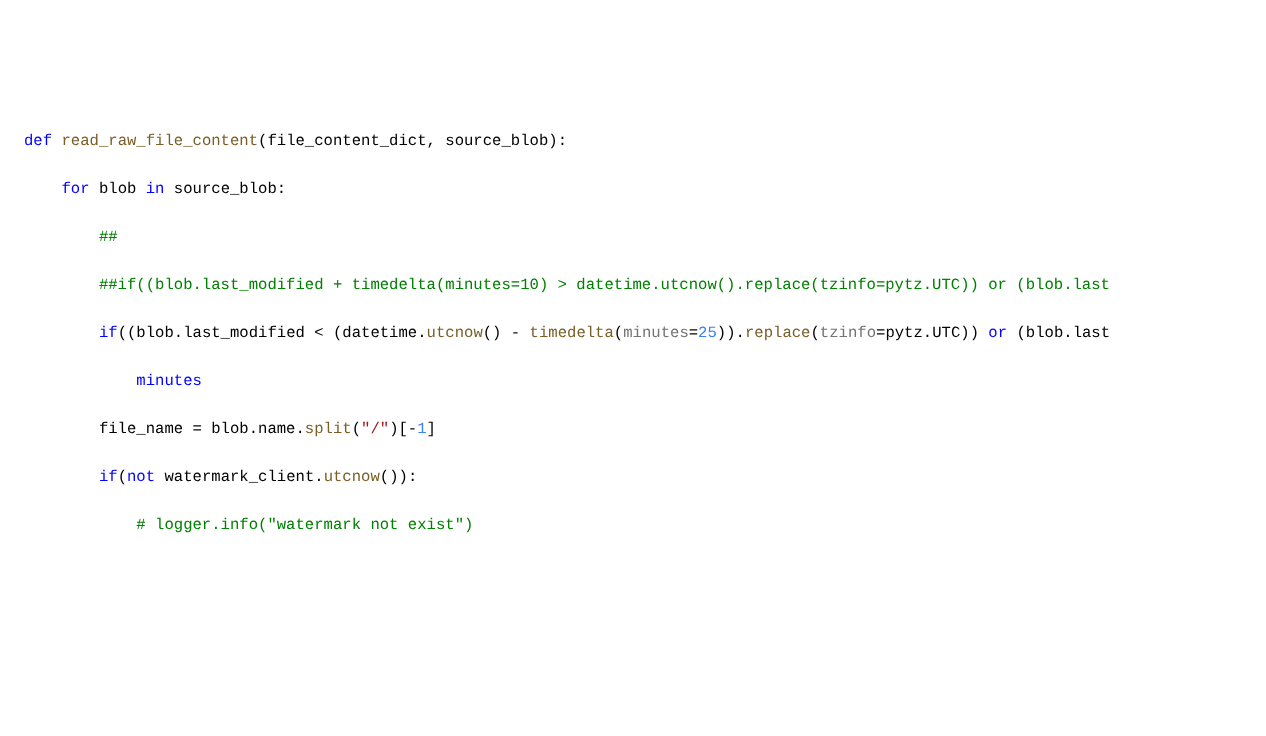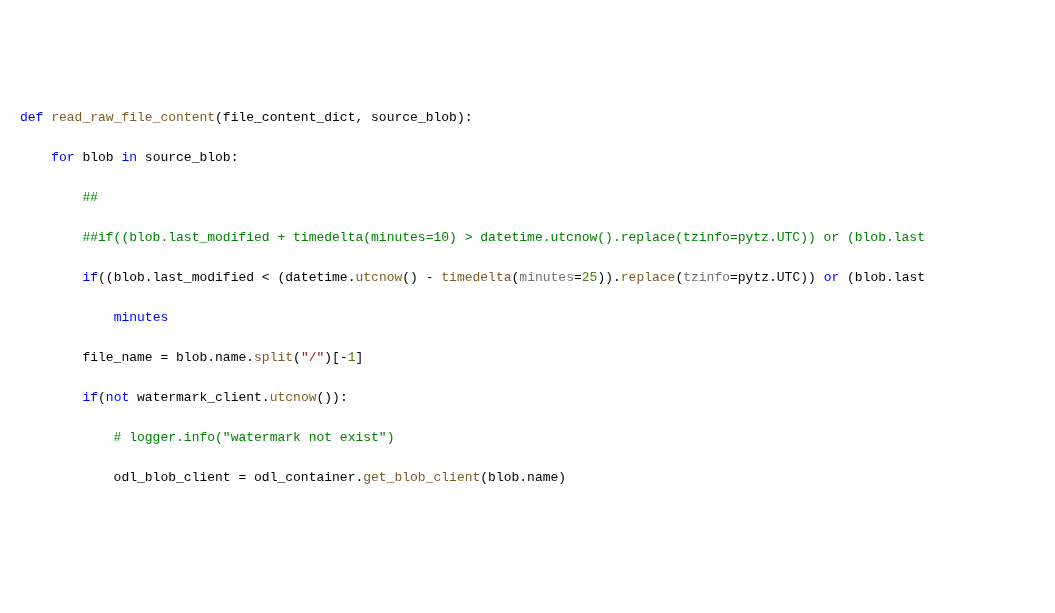--- a/index.html
+++ b/index.html
@@ -11,39 +11,38 @@
     line-height: 20px;
     color: #000000;
     white-space: pre;
     overflow: hidden;
   }
   .line { display: block; }
   .kw { color: #0000ff; }       
   .fn { color: #795e26; }      
   .str { color: #a31515; }      
   .cmt { color: #008000; }      
-  .num { color: #4d7c0f; }     
+  .num { color: #3b82f6; }     
   .param { color: #737373; }
 </style>
 </head>
 <body>
 
 
 
 <div>
 <span class="line"><span class="kw">def</span> <span class="fn">read_raw_file_content</span><span>(file_content_dict, source_blob):</span></span>
 <span class="line">    <span class="kw">for</span><span> blob </span><span class="kw">in</span><span> source_blob:</span></span>
 <span class="line"><span class="cmt">        ##</span></span>
 <span class="line"><span class="cmt">        ##if((blob.last_modified + timedelta(minutes=10) &gt; datetime.utcnow().replace(tzinfo=pytz.UTC)) or (blob.last</span></span>
 <span class="line">        <span class="kw">if</span><span>((blob.last_modified &lt; (datetime.</span><span class="fn">utcnow</span><span>() - </span><span class="fn">timedelta</span><span>(</span><span class="param">minutes</span><span>=</span><span class="num">25</span><span>)).</span><span class="fn">replace</span><span>(</span><span class="param">tzinfo</span><span>=pytz.UTC)) </span><span class="kw">or</span><span> (blob.last</span></span>
 <span class="line">            <span class="kw">minutes</span></span>
 <span class="line"><span>        file_name = blob.name.</span><span class="fn">split</span><span>(</span><span class="str">"/"</span><span>)[-</span><span class="num">1</span><span>]</span></span>
 <span class="line">        <span class="kw">if</span><span>(</span><span class="kw">not</span><span> watermark_client.</span><span class="fn">utcnow</span><span>()):</span></span>
 <span class="line"><span class="cmt">            # logger.info("watermark not exist")</span></span>
-<span class="line"><span>            odl_blob_client = odl_container.</span><span class="fn">get_blob_client</span><span>(blob.name)</span></span>
 
 
 
 
 
 
 
 
 
 

